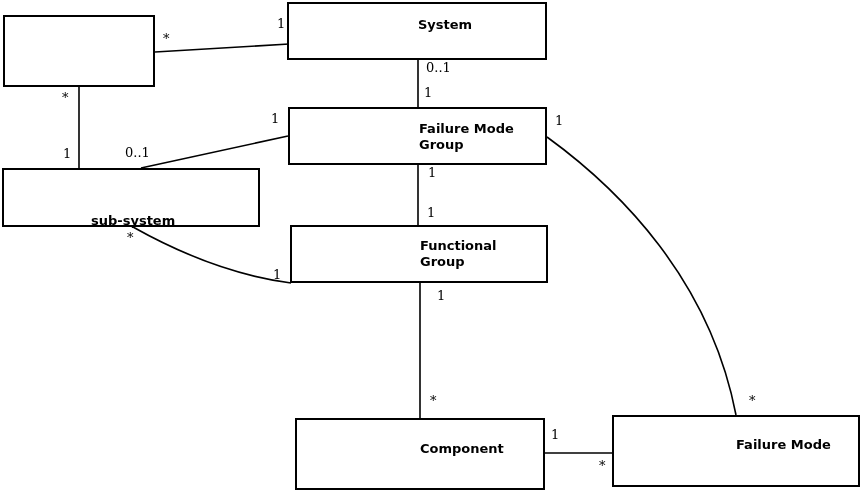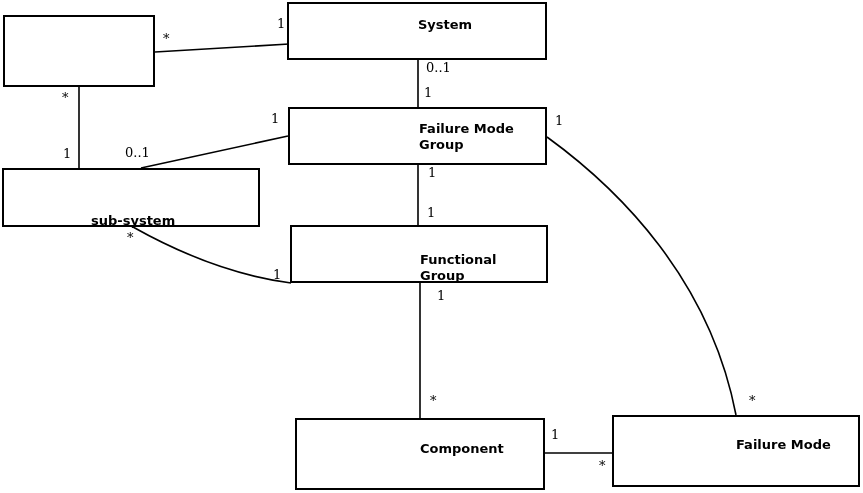--- a/index.html
+++ b/index.html
@@ -52,21 +52,21 @@
   <div class="node-label" style="left:418px;top:17px;">
     <span>System</span>
   </div>
   <div class="node-label" style="left:419px;top:121px;">
     <span>Failure Mode</span>
     <span>Group</span>
   </div>
   <div class="node-label" style="left:91px;top:189px;margin-top:24px;">
     <span>sub-system</span>
   </div>
-  <div class="node-label" style="left:420px;top:252px;">
+  <div class="node-label" style="left:420px;top:238px;">
     <span>Functional</span>
     <span>Group</span>
   </div>
   <div class="node-label" style="left:420px;top:441px;">
     <span>Component</span>
   </div>
   <div class="node-label" style="left:736px;top:437px;">
     <span>Failure Mode</span>
   </div>
 

